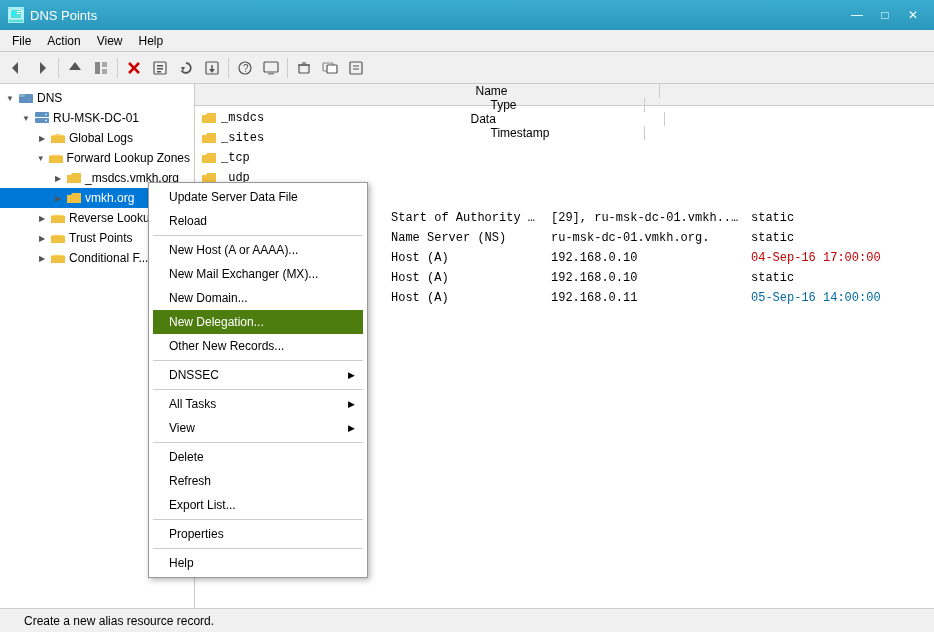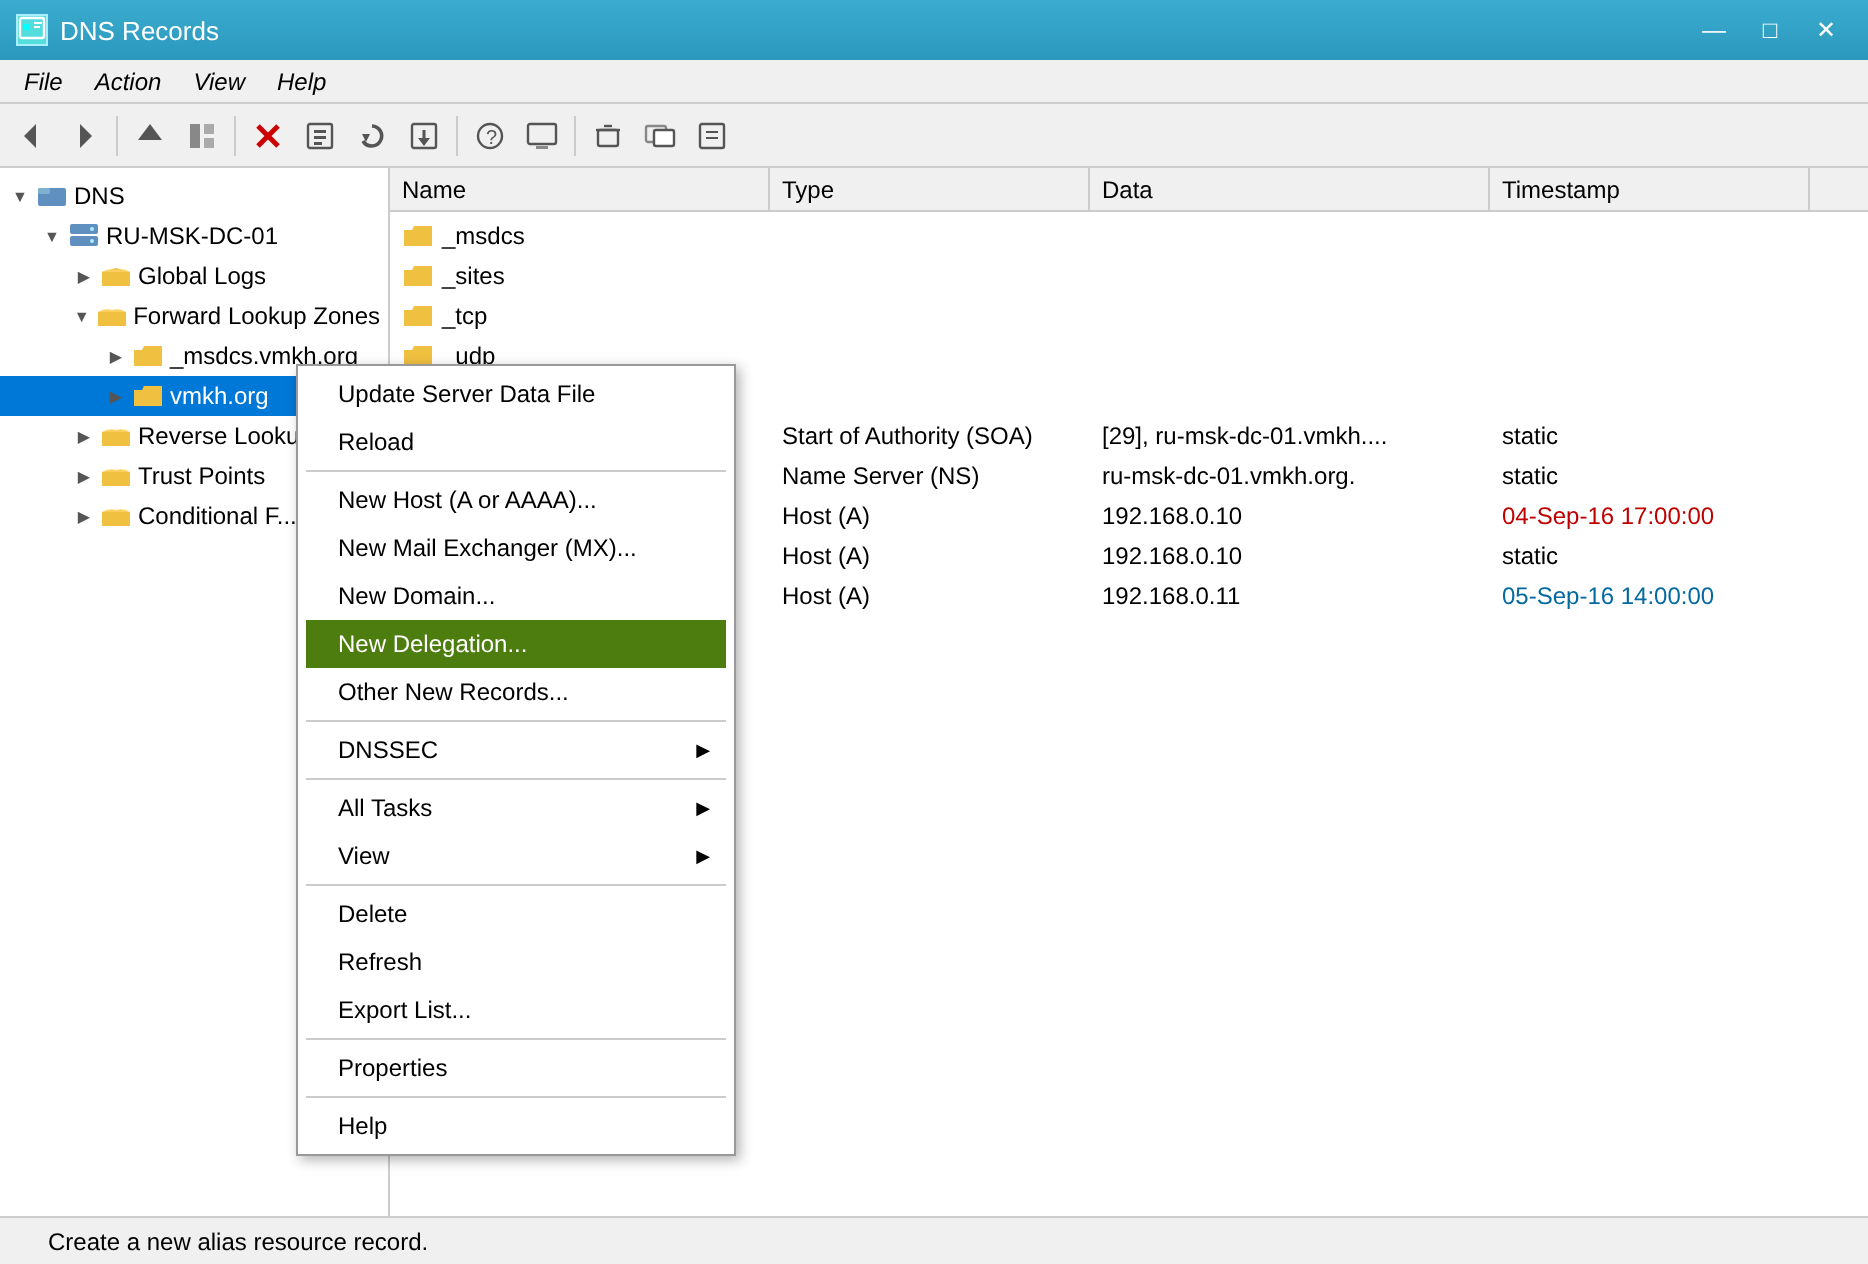--- a/index.html
+++ b/index.html
@@ -56,21 +56,20 @@
     }
 
     
     .menu-bar {
       background: #f0f0f0;
       border-bottom: 1px solid #ccc;
       height: 22px;
       display: flex;
       align-items: center;
       padding: 0 4px;
-      font-style: italic;
     }
     .menu-item {
       padding: 2px 8px;
       cursor: pointer;
       font-size: 12px;
       color: #000;
     }
 
     
     .toolbar {
@@ -147,37 +146,38 @@
       flex: 1;
       overflow: auto;
       background: white;
     }
     .list-header {
       display: flex;
       background: #f0f0f0;
       border-bottom: 1px solid #ccc;
       height: 22px;
       align-items: center;
+      flex-direction: column;
     }
     .list-header-col {
       padding: 0 6px;
       font-size: 12px;
       font-weight: normal;
       border-right: 1px solid #ccc;
       height: 100%;
       display: flex;
       align-items: center;
       cursor: pointer;
     }
     .col-name { width: 190px; }
     .col-type { width: 160px; }
     .col-data { width: 200px; }
     .col-timestamp { width: 160px; }
 
-    .list-rows { padding: 2px 0; }
+    .list-rows { padding: 2px 0; font-family: Liberation Mono, monospace; }
     .list-row {
       display: flex;
       align-items: center;
       height: 20px;
       cursor: pointer;
     }
     .list-row .cell {
       padding: 0 6px;
       font-size: 12px;
       overflow: hidden;
@@ -237,21 +237,21 @@
 <div class="title-bar">
   <div class="title-bar-left">
     <div class="title-bar-icon">
       <svg width="14" height="14" viewBox="0 0 14 14">
           <rect x="1" y="1" width="12" height="10" rx="1" fill="none" stroke="white" stroke-width="1.2"></rect>
           <rect x="3" y="4" width="3" height="3" fill="cyan"></rect>
           <rect x="8" y="3" width="4" height="1" fill="white"></rect>
           <rect x="8" y="5" width="3" height="1" fill="white"></rect>
         </svg>
     </div>
-    <span class="title-bar-text">DNS Records</span>
+    <span class="title-bar-text">DNS Points</span>
   </div>
   <div class="title-bar-controls">
     <button class="title-btn">—</button>
     <button class="title-btn">□</button>
     <button class="title-btn close">✕</button>
   </div>
 </div>
 
 <div class="menu-bar">
   <span class="menu-item">File</span>

